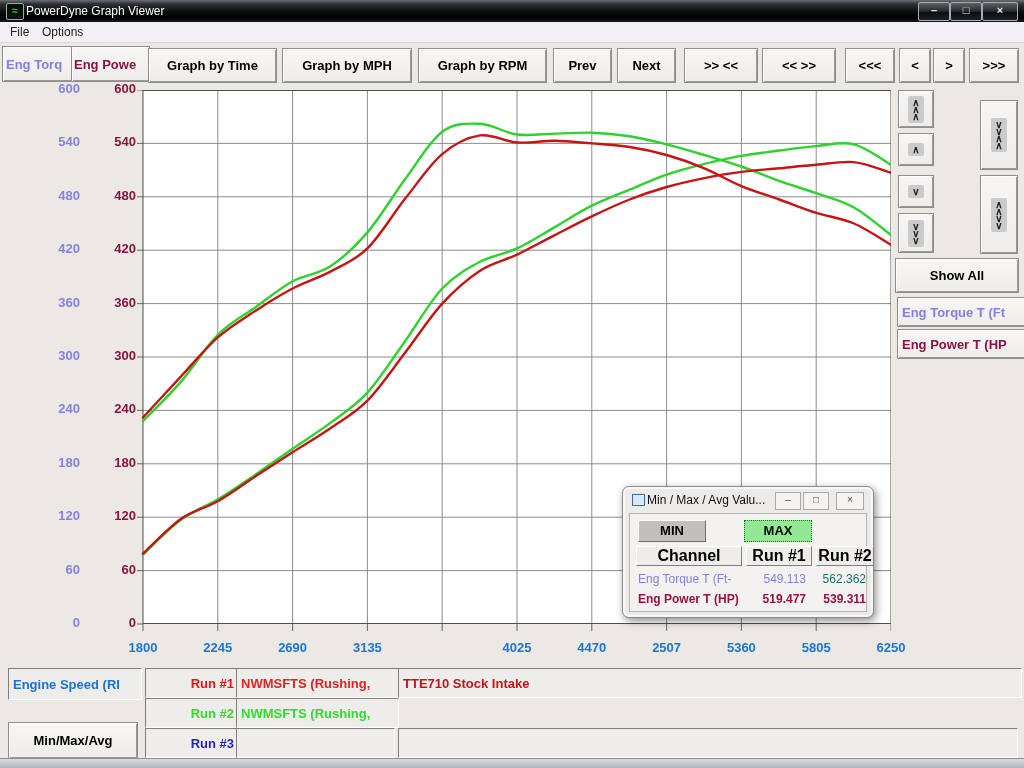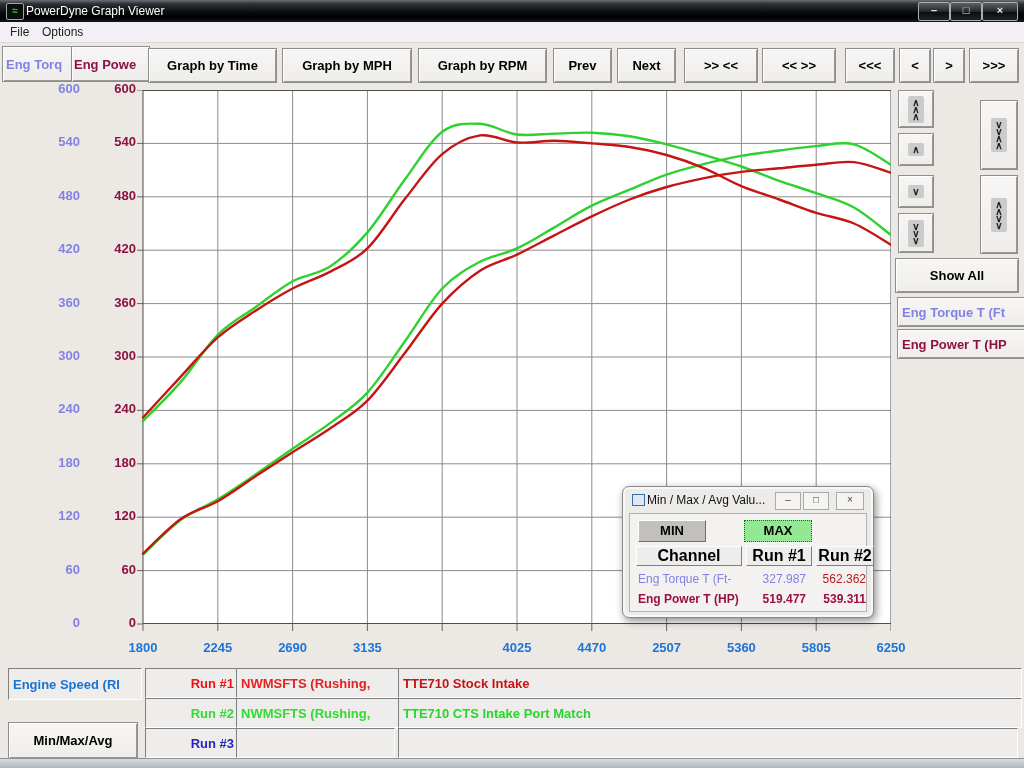--- a/index.html
+++ b/index.html
@@ -194,38 +194,37 @@
     <div class="dbtn" style="left:180px;">□</div>
     <div class="dbtn" style="left:213px;width:26px;">×</div>
     <div id="mmbody">
       <div class="abs" style="left:8px;top:6px;width:66px;height:20px;background:#C2C0BD;border:1px solid;border-color:#fff #6e6e6e #6e6e6e #fff;font-size:13px;font-weight:bold;text-align:center;line-height:19px;">MIN</div>
       <div class="abs" style="left:114px;top:6px;width:66px;height:20px;background:#93E893;border:1px dotted #1d6b1d;font-size:13px;font-weight:bold;text-align:center;line-height:19px;">MAX</div>
       <div class="mmhdr" style="left:6px;top:32px;width:104px;">Channel</div>
       <div class="mmhdr" style="left:116px;top:32px;width:64px;">Run #1</div>
       <div class="mmhdr" style="left:186px;top:32px;width:56px;">Run #2</div>
 
       <div class="mmcell" style="left:8px;top:58px;width:108px;text-align:left;color:#8282E2;">Eng Torque T (Ft-</div>
-      <div class="mmcell" style="left:116px;top:58px;width:60px;color:#8282E2;">327.987</div>
-      <div class="mmcell" style="left:182px;top:58px;width:54px;color:#b91c1c;">562.362</div>
+      <div class="mmcell" style="left:116px;top:58px;width:60px;color:#8282E2;">549.113</div>
+      <div class="mmcell" style="left:182px;top:58px;width:54px;color:#0f766e;">562.362</div>
 
       <div class="mmcell" style="left:8px;top:78px;width:108px;text-align:left;color:#9B1040;font-weight:bold;">Eng Power T (HP)</div>
       <div class="mmcell" style="left:116px;top:78px;width:60px;color:#9B1040;font-weight:bold;">519.477</div>
       <div class="mmcell" style="left:182px;top:78px;width:54px;color:#9B1040;font-weight:bold;">539.311</div>
     </div>
   </div>
 
   <div class="sunken abs" style="left:8px;top:668px;width:128px;height:30px;color:#1874D2;padding-left:4px;">Engine Speed (RI</div>
   <div class="btn abs" style="left:8px;top:722px;width:128px;height:35px;">Min/Max/Avg</div>
 
   <div class="sunken abs" style="left:145px;top:668px;width:88px;height:28px;color:#EE1111;justify-content:flex-end;padding-right:6px;">Run #1</div>
   <div class="sunken abs" style="left:236px;top:668px;width:157px;height:28px;color:#E42222;padding-left:4px;">NWMSFTS (Rushing,</div>
   <div class="sunken abs" style="left:398px;top:668px;width:618px;height:28px;color:#C41414;padding-left:4px;">TTE710 Stock Intake</div>
 
   <div class="sunken abs" style="left:145px;top:698px;width:88px;height:28px;color:#30DC30;justify-content:flex-end;padding-right:6px;">Run #2</div>
   <div class="sunken abs" style="left:236px;top:698px;width:157px;height:28px;color:#30DC30;padding-left:4px;">NWMSFTS (Rushing,</div>
-  <div class="sunken abs" style="left:398px;top:698px;width:618px;height:28px;color:#28D628;padding-left:4px;">TTE710 CTS Intake Port Match</div>
 
   <div class="sunken abs" style="left:145px;top:728px;width:88px;height:28px;color:#2424BE;justify-content:flex-end;padding-right:6px;">Run #3</div>
   <div class="sunken abs" style="left:236px;top:728px;width:157px;height:28px;"></div>
   <div class="sunken abs" style="left:398px;top:728px;width:618px;height:28px;"></div>
 
   <div id="bstrip" class="abs"></div>
 </div>
 
 </body></html>

